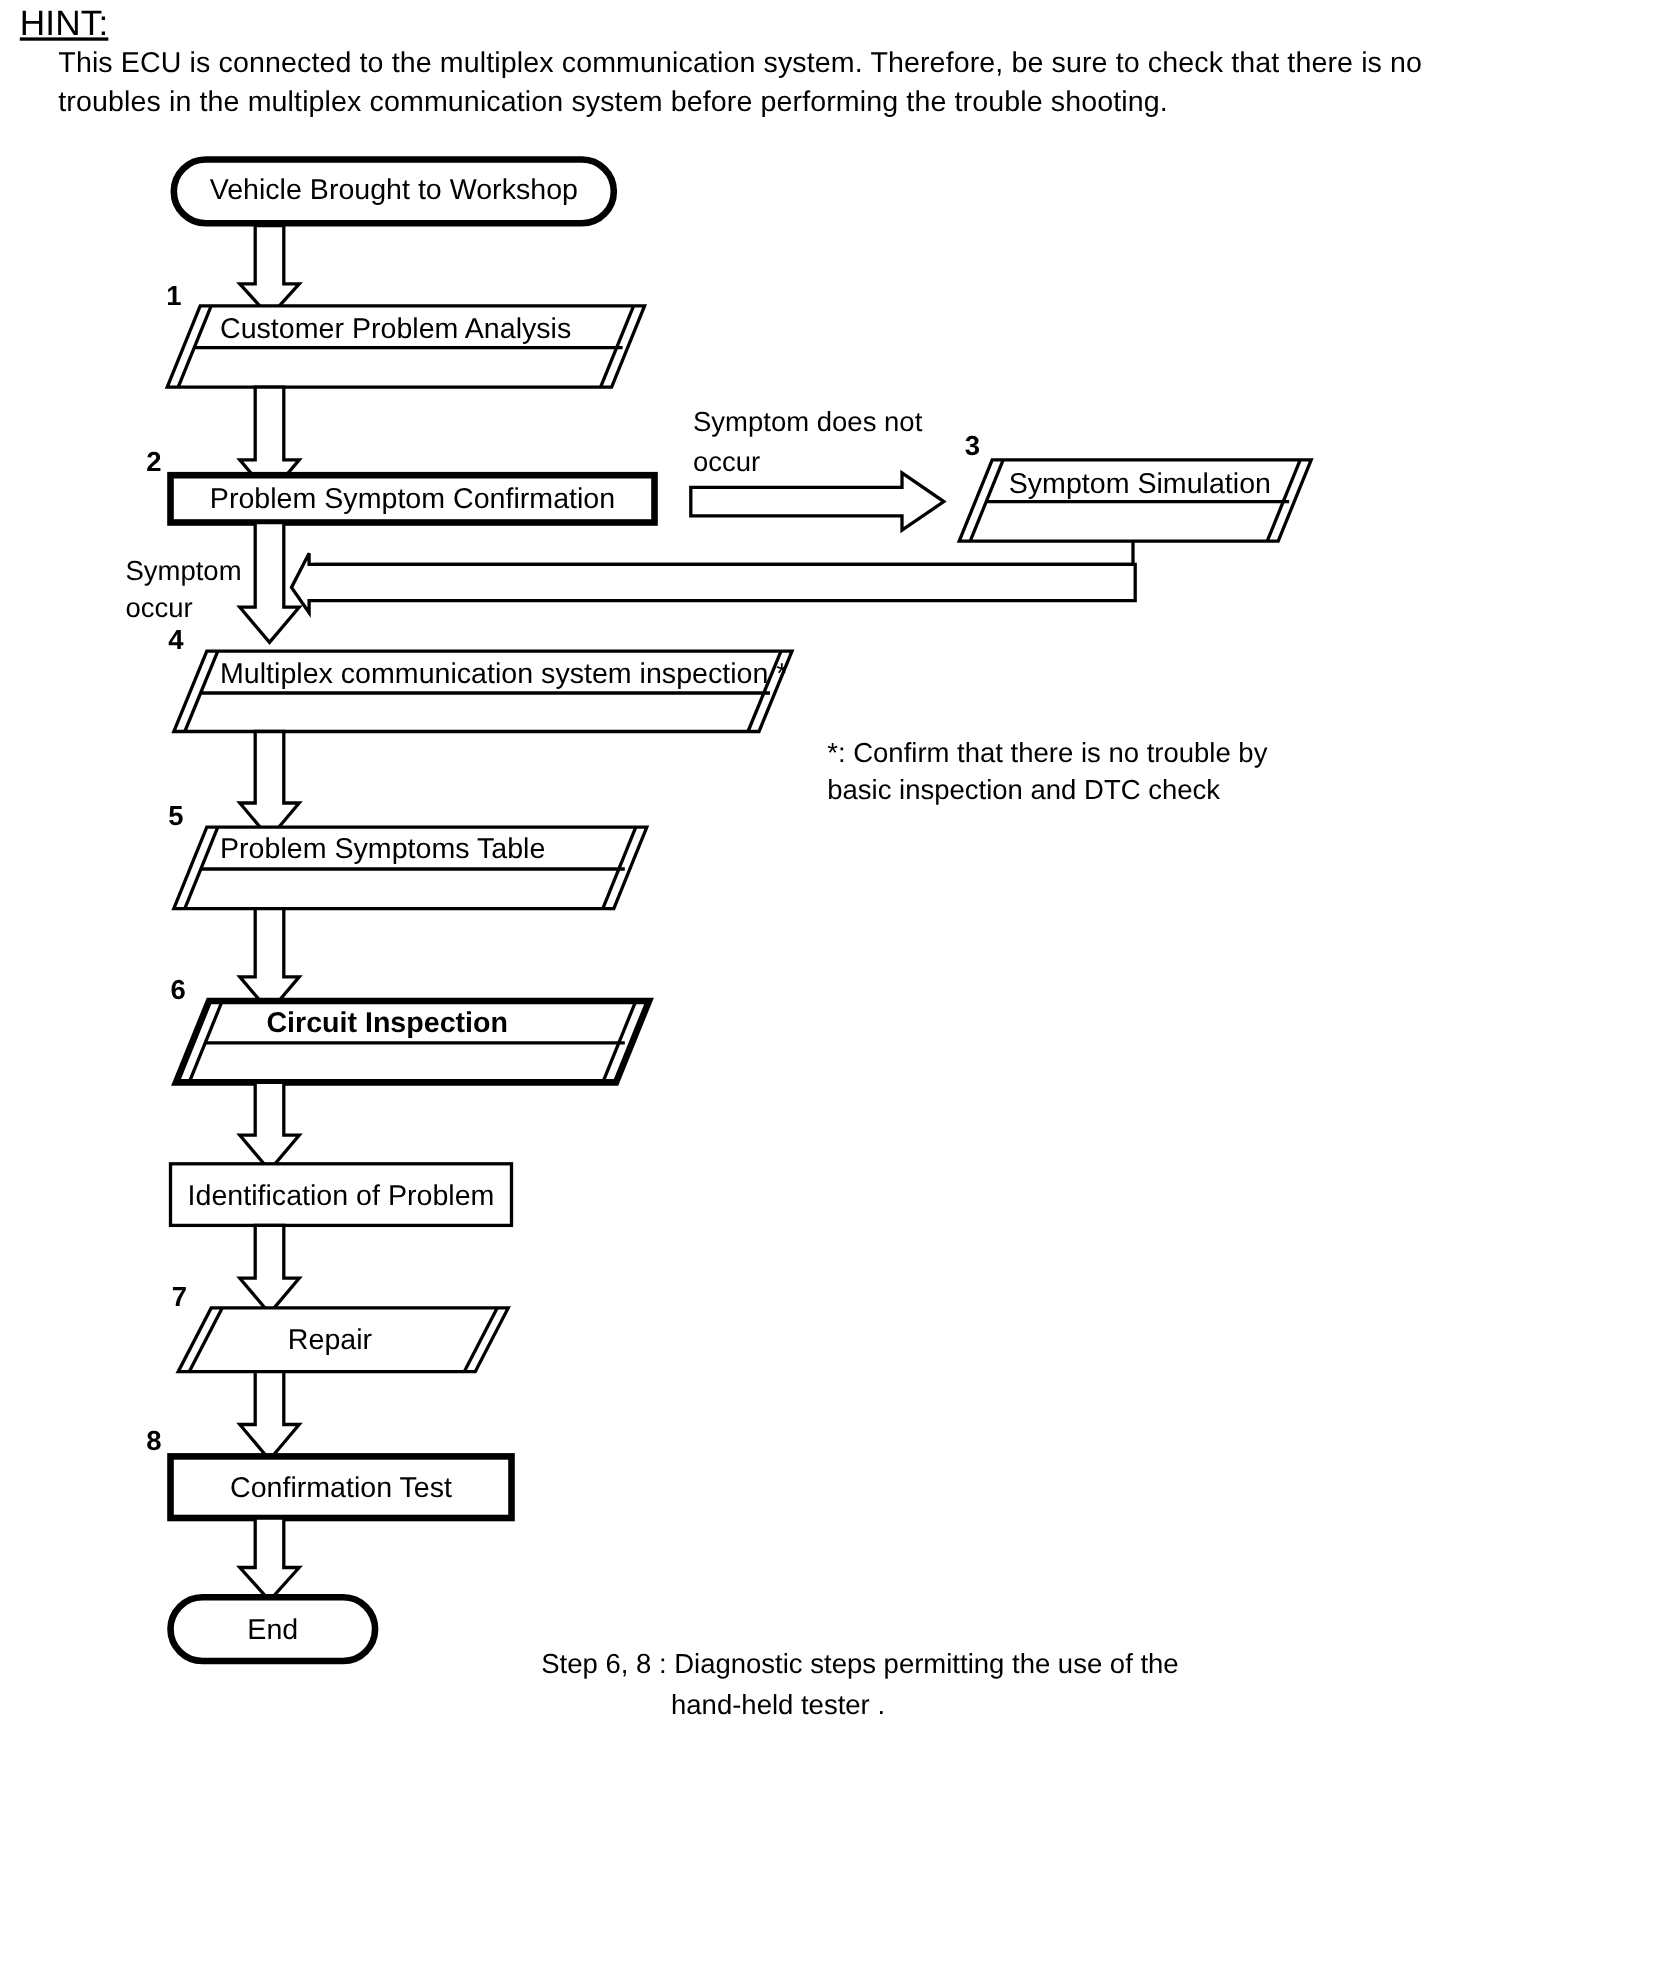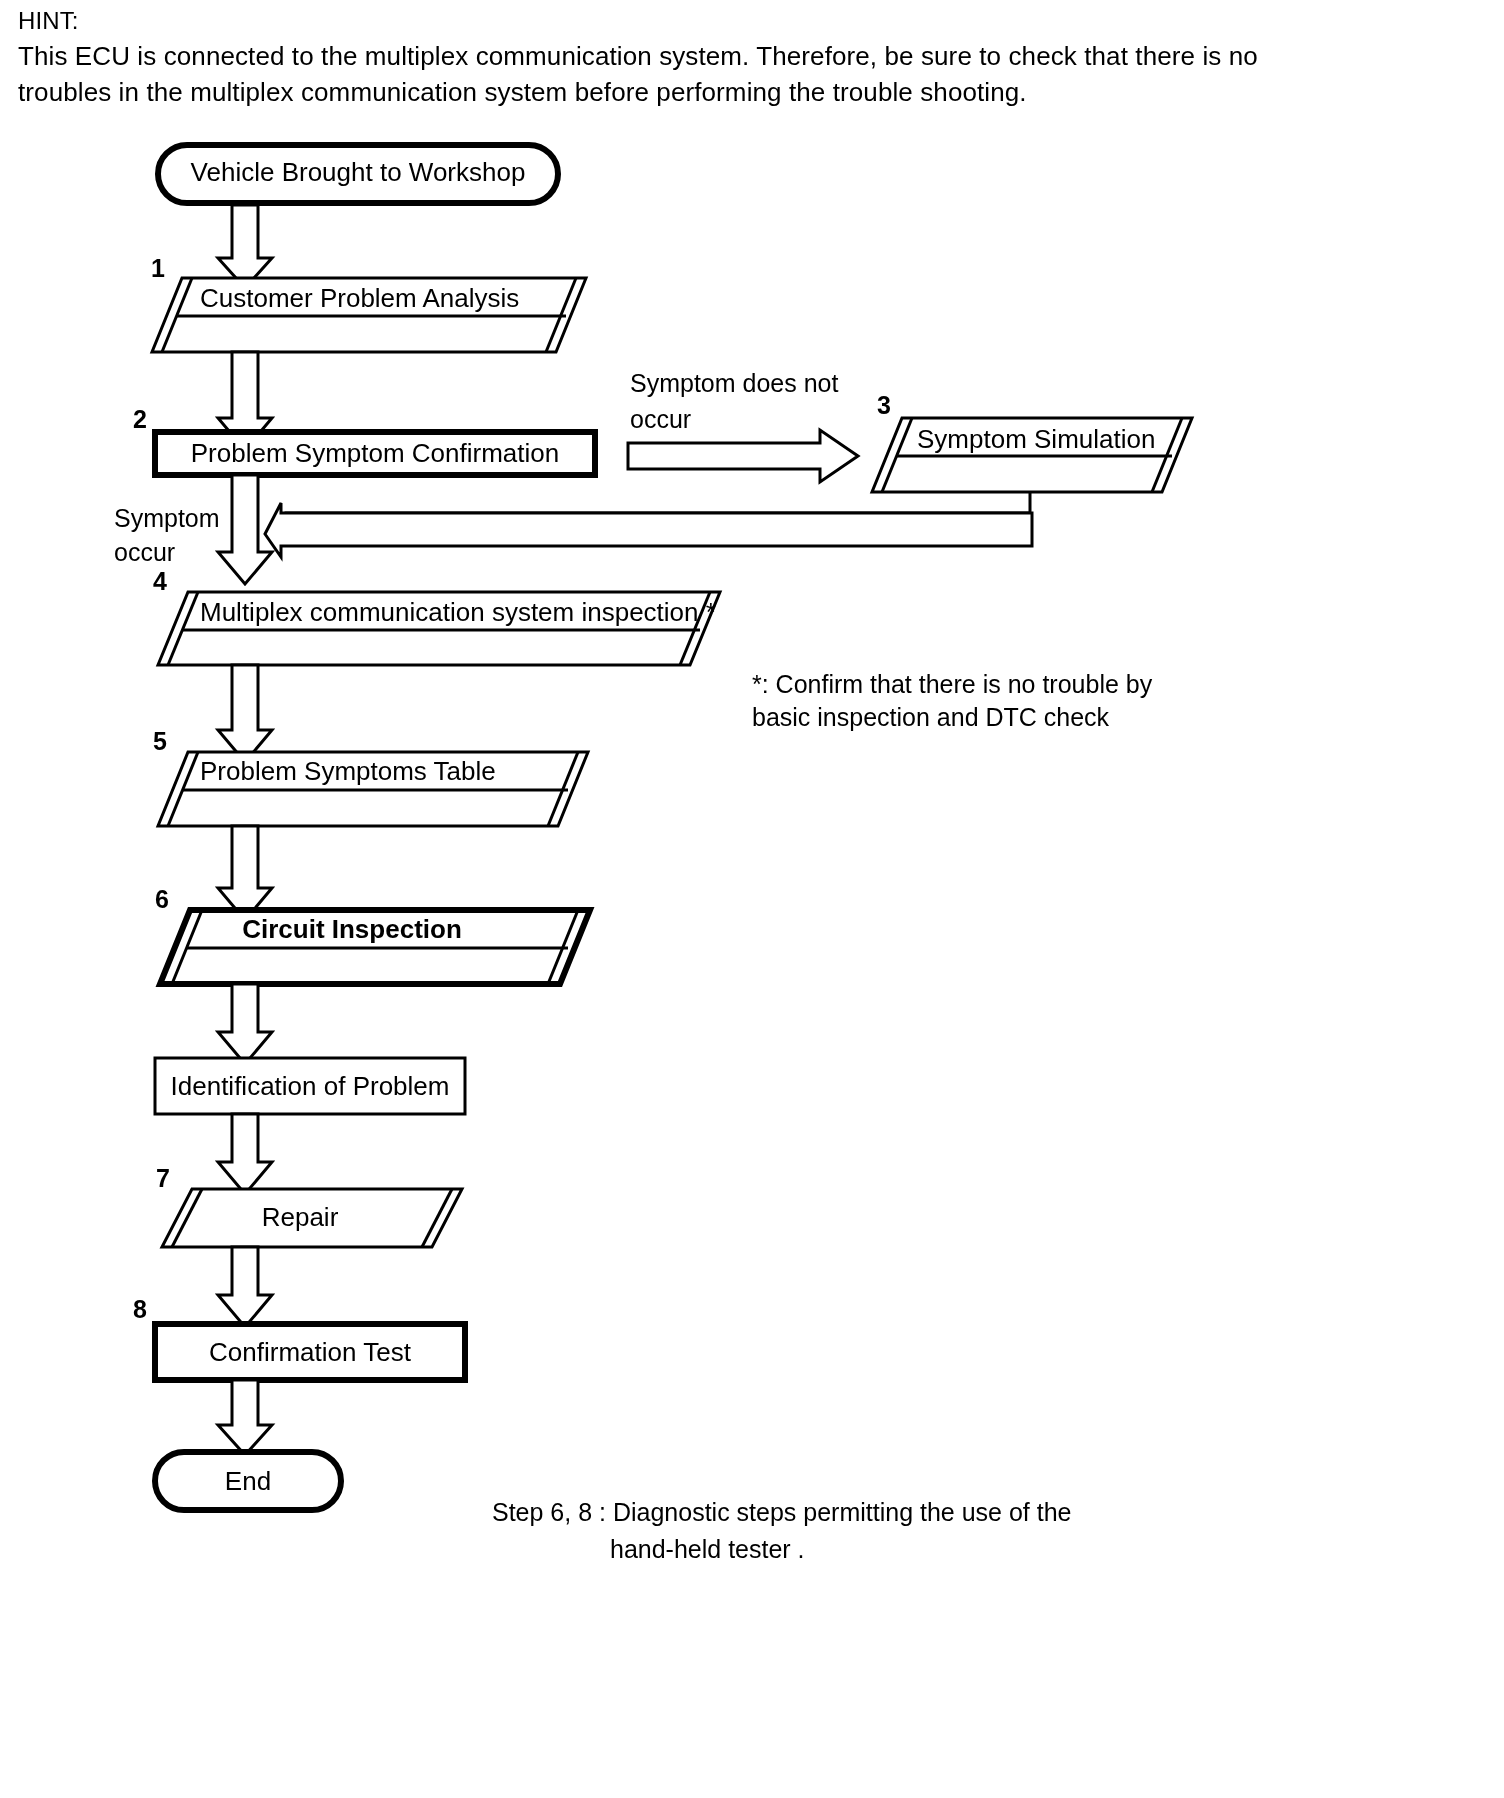--- a/index.html
+++ b/index.html
@@ -15,28 +15,30 @@
     color: #000000;
     overflow: hidden;
   }
   .hint-block {
     position: absolute;
     left: 18px;
     top: 4px;
     width: 1290px;
   }
   .hint-title {
-    font-size: 24px;
+    font-size: 32px;
     line-height: 34px;
     letter-spacing: 0.1px;
+    text-decoration: underline;
   }
   .hint-body {
     font-size: 26px;
     line-height: 36px;
     letter-spacing: 0.1px;
+    margin-left: 35px;
   }
   svg.flow {
     position: absolute;
     left: 0;
     top: 0;
     width: 1504px;
     height: 1798px;
   }
   .shp {
     fill: #ffffff;

